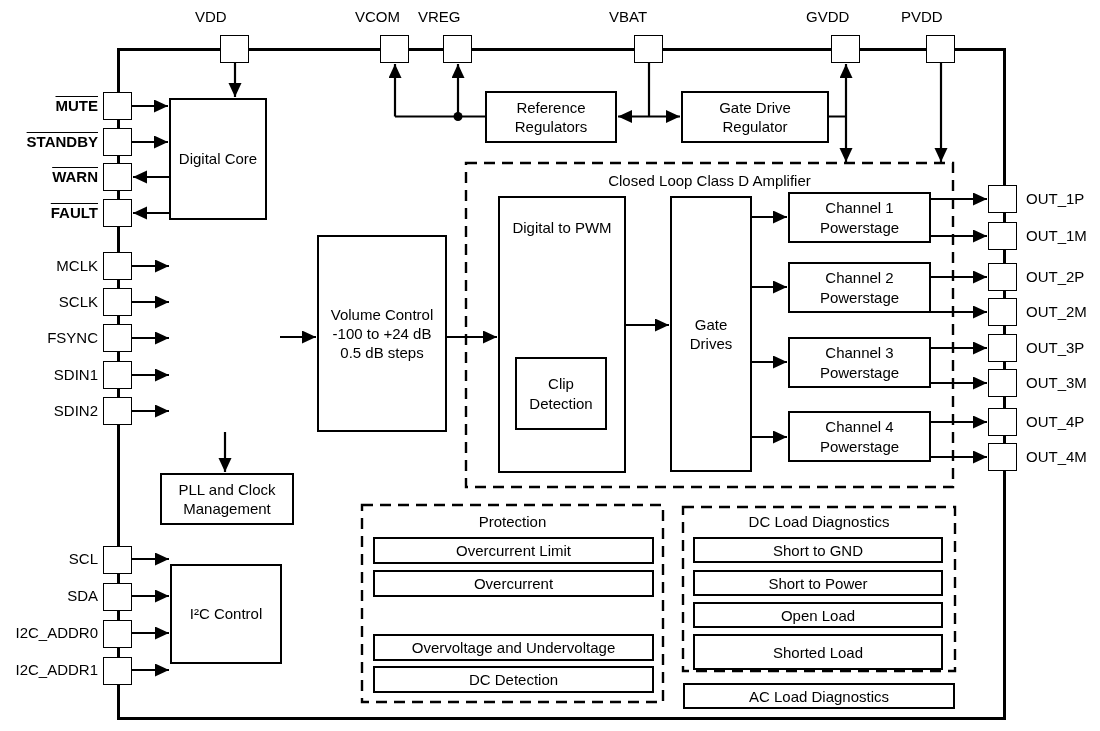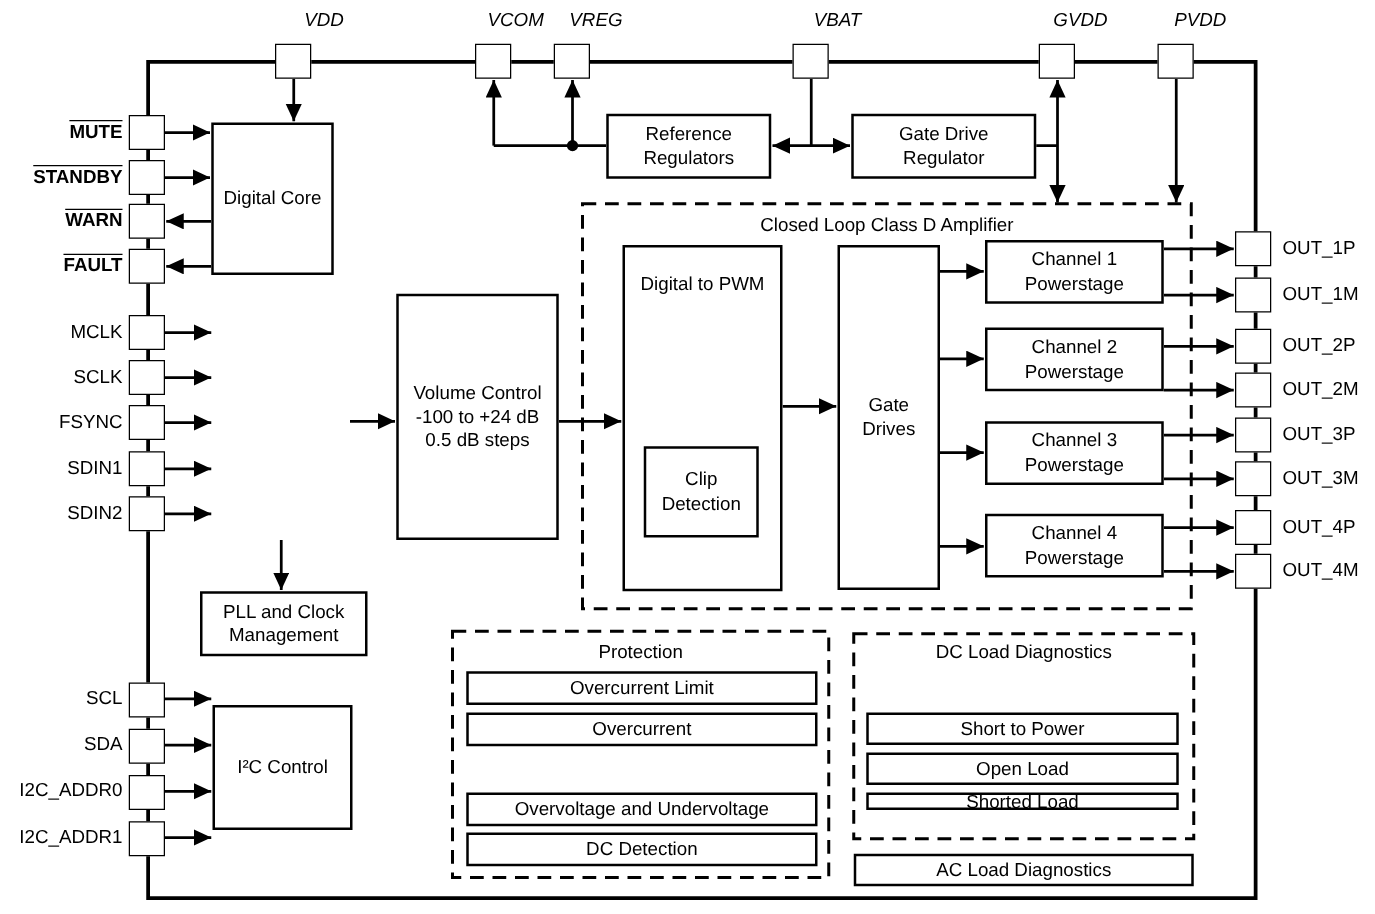--- a/index.html
+++ b/index.html
@@ -14,21 +14,21 @@
   #wires circle{fill:#000;stroke:none;}
   .pin{position:absolute;width:29px;height:28px;background:#fff;border:1.6px solid #000;box-sizing:border-box;z-index:3;}
   .blk{position:absolute;background:#fff;border:2.5px solid #000;box-sizing:border-box;
        display:flex;align-items:center;justify-content:center;text-align:center;
        white-space:pre-line;font-size:15px;line-height:1.28;z-index:2;}
   .blk.toplab{align-items:flex-start;padding-top:20px;}
   .item{position:absolute;background:#fff;border:2px solid #000;box-sizing:border-box;
         display:flex;align-items:center;justify-content:center;text-align:center;
         font-size:15px;z-index:2;}
   .lbl{position:absolute;font-size:15px;line-height:18px;white-space:nowrap;z-index:4;}
-  .lbl.top{width:80px;text-align:right;top:8px;font-style:italic;}
+  .lbl.top{width:80px;text-align:left;top:8px;}
   .lbl.left{width:98px;left:0;text-align:right;}
   .lbl.right{left:1026px;text-align:left;}
   .ol{text-decoration:overline;font-weight:bold;}
   .gtitle{position:absolute;font-size:15px;text-align:center;z-index:4;}
 </style>
 </head>
 <body>
 
 <div id="stage">
 
@@ -198,19 +198,20 @@
 
   <div class="gtitle" style="left:466px;top:172px;width:487px">Closed Loop Class D Amplifier</div>
   <div class="gtitle" style="left:362px;top:513px;width:301px">Protection</div>
   <div class="gtitle" style="left:683px;top:513px;width:272px">DC Load Diagnostics</div>
 
   <div class="item" style="left:373px;top:537px;width:281px;height:27px">Overcurrent Limit</div>
   <div class="item" style="left:373px;top:570px;width:281px;height:27px">Overcurrent</div>
   <div class="item" style="left:373px;top:634px;width:281px;height:27px">Overvoltage and Undervoltage</div>
   <div class="item" style="left:373px;top:666px;width:281px;height:27px">DC Detection</div>
 
+  <div class="item" style="left:693px;top:537px;width:250px;height:26px">Short to GND</div>
   <div class="item" style="left:693px;top:570px;width:250px;height:26px">Short to Power</div>
   <div class="item" style="left:693px;top:602px;width:250px;height:26px">Open Load</div>
-  <div class="item" style="left:693px;top:634px;width:250px;height:14px">Shorted Load</div>
+  <div class="item" style="left:693px;top:634px;width:250px;height:36px">Shorted Load</div>
 
   <div class="item" style="left:683px;top:683px;width:272px;height:26px">AC Load Diagnostics</div>
 
 </div>
 
 </body></html>

